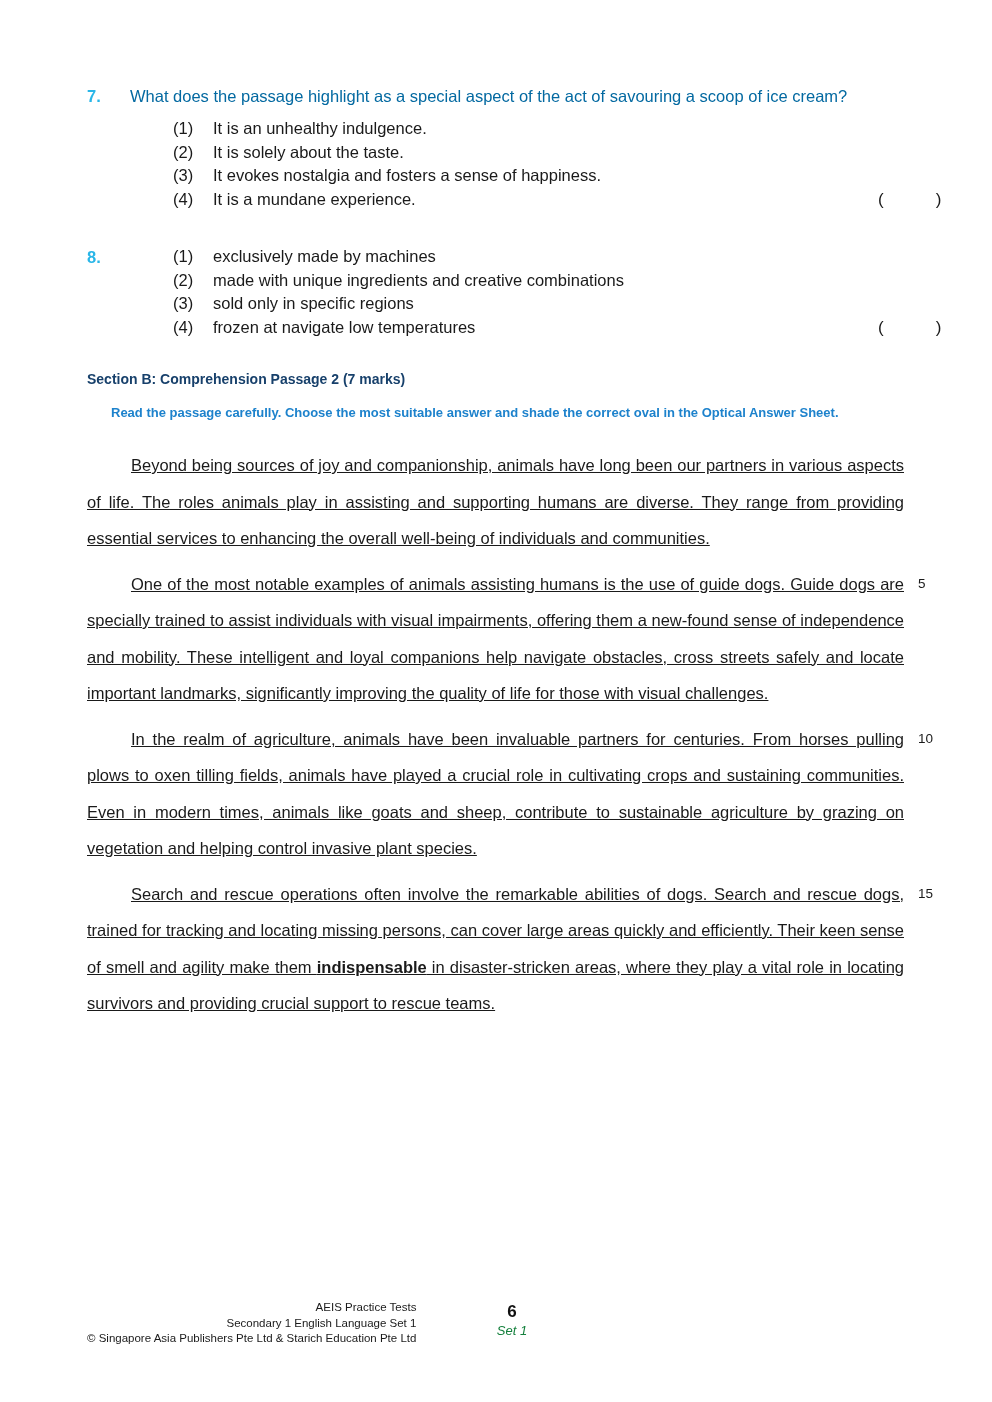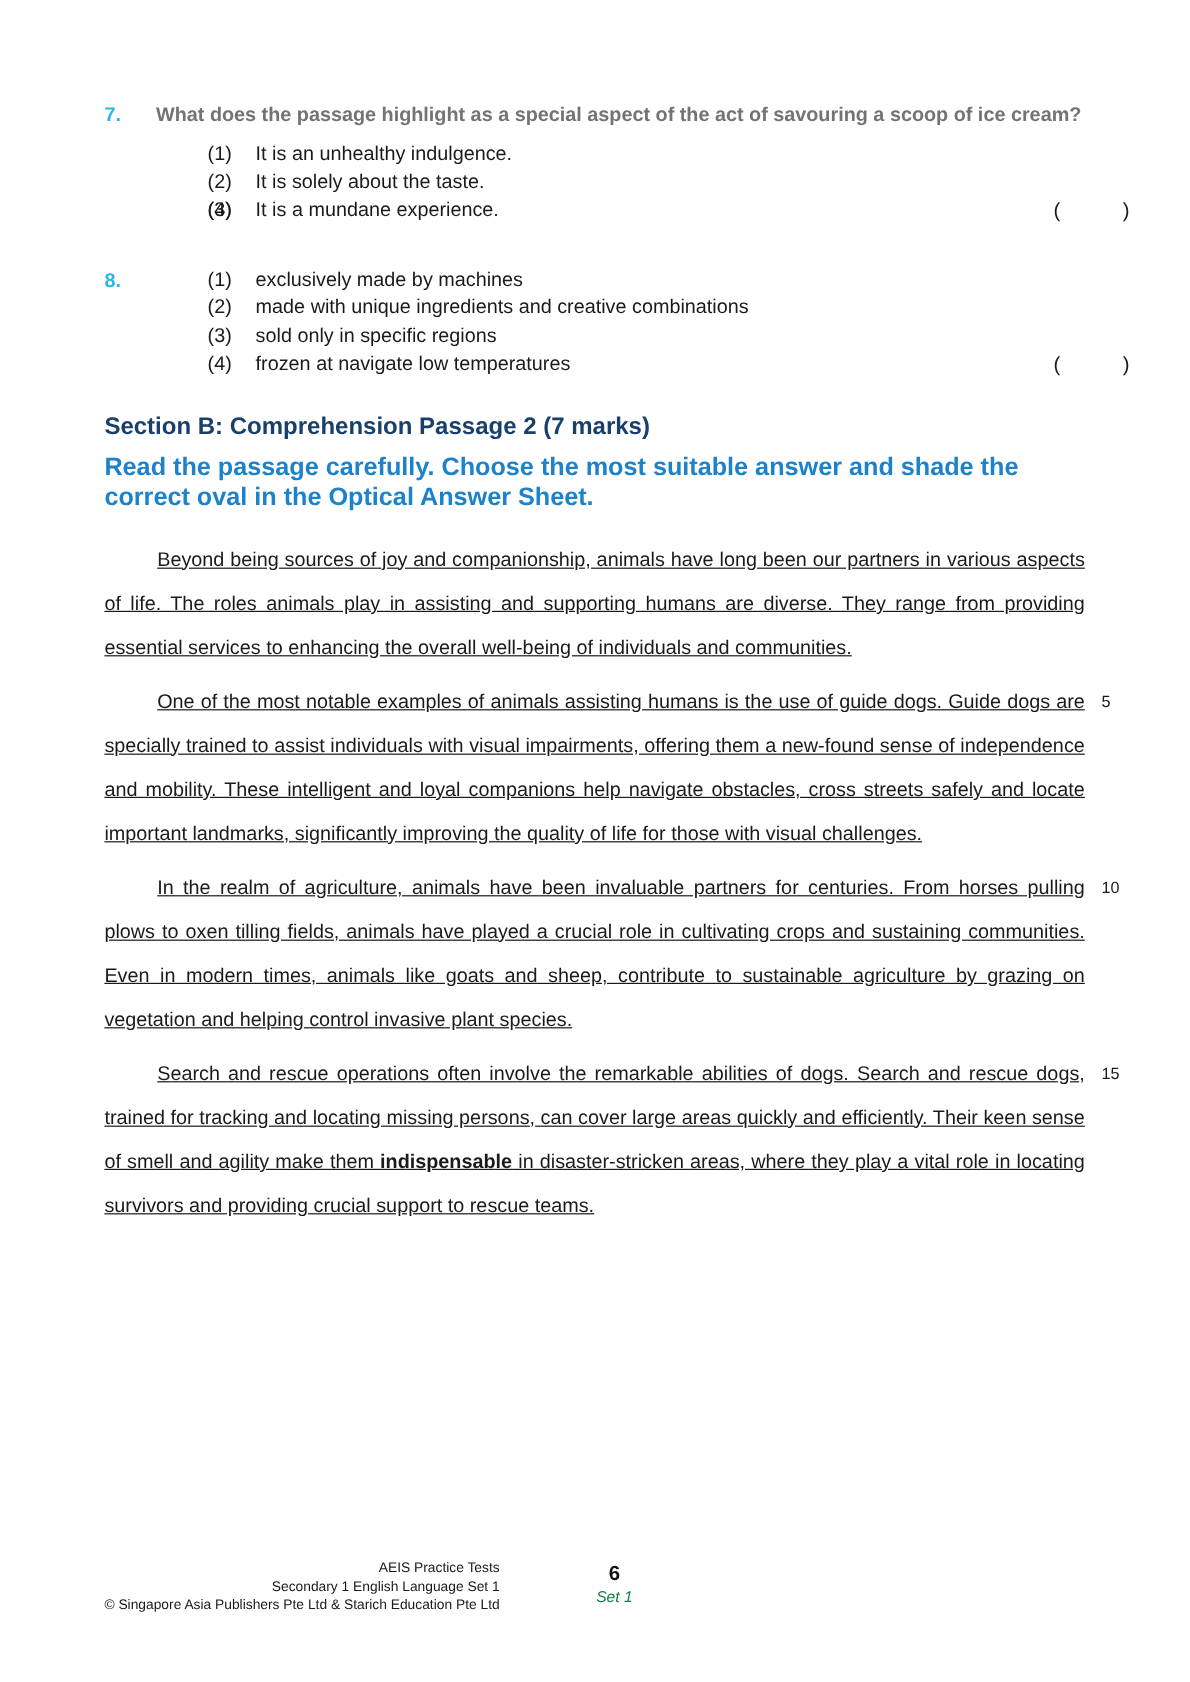--- a/index.html
+++ b/index.html
@@ -43,22 +43,21 @@
     left: 0;
     top: 0;
     font-size: 16.5px;
     font-weight: bold;
     color: #29b6e8;
     line-height: 24px;
   }
   .q-text {
     font-size: 16.5px;
     line-height: 24px;
-    color: #737373;
-    font-weight: bold;
+    color: #0369a1;
   }
   .options {
     margin-top: 9px;
     margin-left: 43px;
   }
   .option {
     position: relative;
     font-size: 16.5px;
     line-height: 23.5px;
     padding-left: 40px;
@@ -78,32 +77,33 @@
     width: 75px;
     font-size: 17px;
     line-height: 23.5px;
     letter-spacing: 0;
   }
   .answer-bracket .lp { margin-right: 52px; }
 
   
   .section-head {
     margin-top: 28px;
-    font-size: 20px;
+    font-size: 14px;
     font-weight: bold;
     color: #17406b;
     line-height: 25px;
   }
   .section-instr {
     margin-top: 8px;
-    font-size: 21px;
+    font-size: 13px;
     font-weight: bold;
     color: #1d82cc;
     line-height: 25px;
     width: 818px;
+    margin-left: 24px;
   }
 
   
   .passage {
     margin-top: 22px;
     position: relative;
     text-decoration: underline;
   }
   .para {
     position: relative;
@@ -181,20 +181,21 @@
         <div class="option">
           <span class="opt-num">(1)</span>
           <span class="opt-text">It is an unhealthy indulgence.</span>
         </div>
         <div class="option">
           <span class="opt-num">(2)</span>
           <span class="opt-text">It is solely about the taste.</span>
         </div>
         <div class="option">
           <span class="opt-num">(3)</span>
+          <span class="opt-text">It evokes nostalgia and fosters a sense of happiness.</span>
         </div>
         <div class="option">
           <span class="opt-num">(4)</span>
           <span class="opt-text">It is a mundane experience.</span>
           <span class="answer-bracket"><span class="lp">(</span><span>)</span></span>
         </div>
       </div>
     </div>
 
     <div class="question" style="margin-top:34px;">

